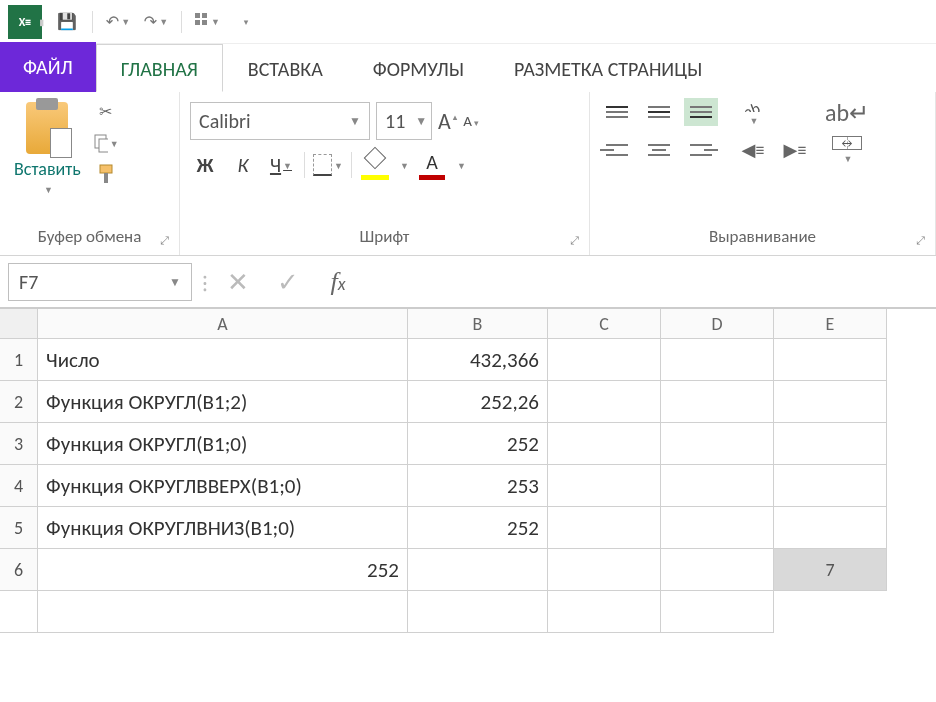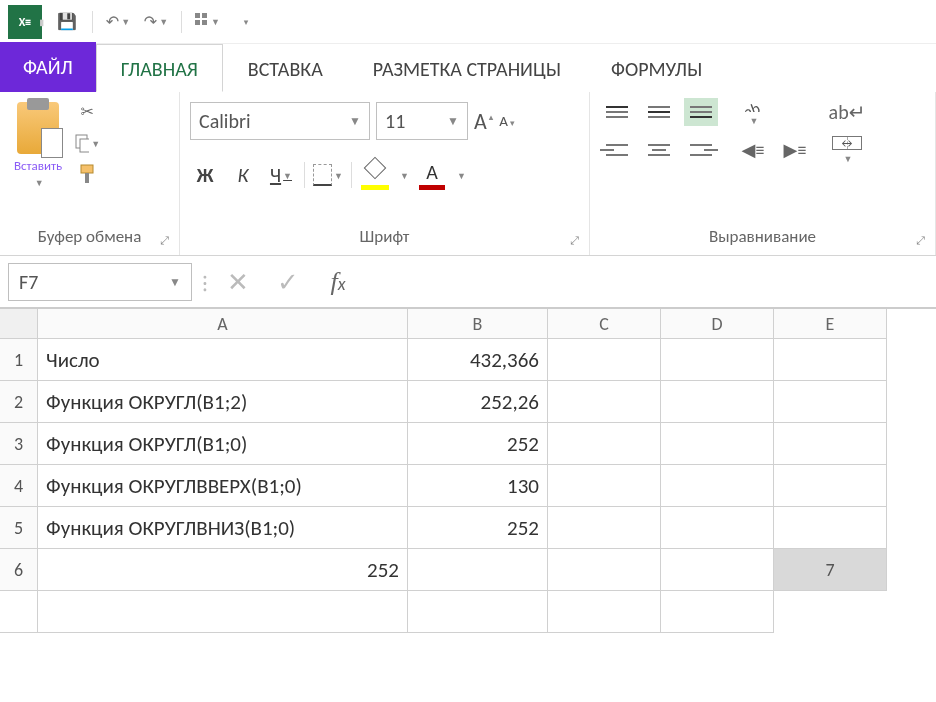--- a/index.html
+++ b/index.html
@@ -27,47 +27,47 @@
 .launcher { position: absolute; right: 0; bottom: 6px; font-size: 11px; color: #888; cursor:pointer;}
 .big-btn { display:flex; flex-direction:column; align-items:center; gap:4px; padding: 4px; cursor:pointer;}
 .paste-icon { width:42px; height:52px; position:relative;}
 .paste-icon .board{position:absolute;inset:0;background:linear-gradient(#f9c97a,#e8a939);border-radius:4px;}
 .paste-icon .clip{position:absolute;top:-4px;left:10px;width:22px;height:12px;background:#999;border-radius:2px;}
 .paste-icon .sheet{position:absolute;right:-4px;bottom:-4px;width:22px;height:30px;background:#fff;border:1px solid #888;}
 .stack { display:flex; flex-direction:column; gap:10px; padding-top:2px;}
 .mini { width:26px;height:22px;display:flex;align-items:center;justify-content:center;color:#666;font-size:16px;cursor:pointer;}
 
 
-.font-row1{display:flex;gap:6px;align-items:center;margin-bottom:20px;}
+.font-row1{display:flex;gap:6px;align-items:center;margin-bottom:10px;}
 .font-row2{display:flex;gap:8px;align-items:center;}
 .combo{border:1px solid #c0c0c0;height:38px;display:flex;align-items:center;padding:0 8px;background:#fff;font-size:20px;color:#555;cursor:pointer;}
 .combo .caret{margin-left:auto;font-size:12px;color:#888;padding-left:10px;}
 .font-name{width:180px;}
-.font-size{width:92px;}
+.font-size{width:56px;}
 .AA{font-size:22px;color:#555;cursor:pointer;}
 .AA.small{font-size:15px;}
 .fbtn{width:30px;height:30px;display:flex;align-items:center;justify-content:center;font-size:20px;color:#444;cursor:pointer;}
 .underline{text-decoration:underline;}
 .border-icon{width:22px;height:22px;border:1px dashed #999;border-bottom:2px solid #444;}
 .fill-icon{width:24px;height:24px;position:relative;}
 .fill-icon::before{content:"";position:absolute;top:0;left:4px;width:14px;height:14px;background:#fff;border:1px solid #666;transform:rotate(45deg);}
 .fill-bar{width:28px;height:5px;background:#ffff00;margin-top:2px;}
 .font-color-icon{font-size:20px;color:#333;}
 .font-color-bar{width:26px;height:5px;background:#c00000;margin-top:1px;}
 
 
 .align-rows{display:flex;flex-direction:column;gap:10px;}
 .align-row{display:flex;gap:8px;}
 .abtn{width:34px;height:28px;display:flex;flex-direction:column;align-items:center;justify-content:center;gap:3px;cursor:pointer;color:#666;}
 .abtn .ln{width:22px;height:2px;background:#777;}
 .abtn .ln.s{width:14px;}
 .vtop .ln:first-child{background:#333;} .vmid .ln:nth-child(2){background:#333;} .vbot .ln:last-child{background:#333;}
 .active-align{background:#cde6d2;}
 .orient-icon svg{width:26px;height:26px;}
-.wrap-icon{font-size:20px;}
+.wrap-icon{font-size:24px;}
 .indent{display:flex;align-items:center;gap:2px;font-size:18px;}
 .merge-icon{width:30px;height:22px;border:1px solid #777;position:relative;}
 .merge-icon::before{content:"";position:absolute;left:50%;top:0;bottom:0;border-left:1px dashed #aaa;}
 .merge-icon .arr{position:absolute;inset:0;display:flex;align-items:center;justify-content:center;font-size:12px;color:#555;}
 
 
 .fbar-row{display:flex;align-items:center;height:52px;border-bottom:1px solid #ccc;padding:6px 8px;gap:10px;}
 .namebox{border:1px solid #bfbfbf;height:38px;width:184px;display:flex;align-items:center;padding:0 10px;font-size:20px;color:#555;}
 .namebox .caret{margin-left:auto;font-size:12px;color:#888;}
 .fbar-sep{font-size:22px;color:#bbb;}
@@ -115,35 +115,35 @@
   </div>
   <div class="qat-btn">
       <span class="drop-caret">▾</span>
     </div>
 </div>
 
 <div class="tabs">
   <div class="tab file">ФАЙЛ</div>
   <div class="tab active">ГЛАВНАЯ</div>
   <div class="tab">ВСТАВКА</div>
+  <div class="tab">ФОРМУЛЫ</div>
   <div class="tab">РАЗМЕТКА СТРАНИЦЫ</div>
-  <div class="tab">ФОРМУЛЫ</div>
 </div>
 
 <div class="ribbon">
 
   <div class="group" style="width:180px">
     <div class="group-body">
       <div class="big-btn">
         <div class="paste-icon">
           <div class="board"></div>
             <div class="clip"></div>
             <div class="sheet"></div>
         </div>
-        <span style="font-size:13px;color:#8b5cf6">Вставить</span>
+        <span style="font-size:18px;color:#0f766e">Вставить</span>
         <span class="drop-caret">▼</span>
       </div>
       <div class="stack">
         <div class="mini">
             <span>✂</span>
           </div>
         <div class="mini">
           <svg width="20" height="20">
               <rect x="2" y="2" width="11" height="13" fill="none" stroke="#888"></rect>
               <rect x="6" y="6" width="11" height="13" fill="#fff" stroke="#888"></rect>
@@ -326,21 +326,21 @@
 
   <div class="rhead">3</div>
   <div class="cell">Функция ОКРУГЛ(B1;0)</div>
   <div class="cell r">252</div>
   <div class="cell"></div>
   <div class="cell"></div>
   <div class="cell"></div>
 
   <div class="rhead">4</div>
   <div class="cell">Функция ОКРУГЛВВЕРХ(B1;0)</div>
-  <div class="cell r">130</div>
+  <div class="cell r">253</div>
   <div class="cell"></div>
   <div class="cell"></div>
   <div class="cell"></div>
 
   <div class="rhead">5</div>
   <div class="cell">Функция ОКРУГЛВНИЗ(B1;0)</div>
   <div class="cell r">252</div>
   <div class="cell"></div>
   <div class="cell"></div>
   <div class="cell"></div>

